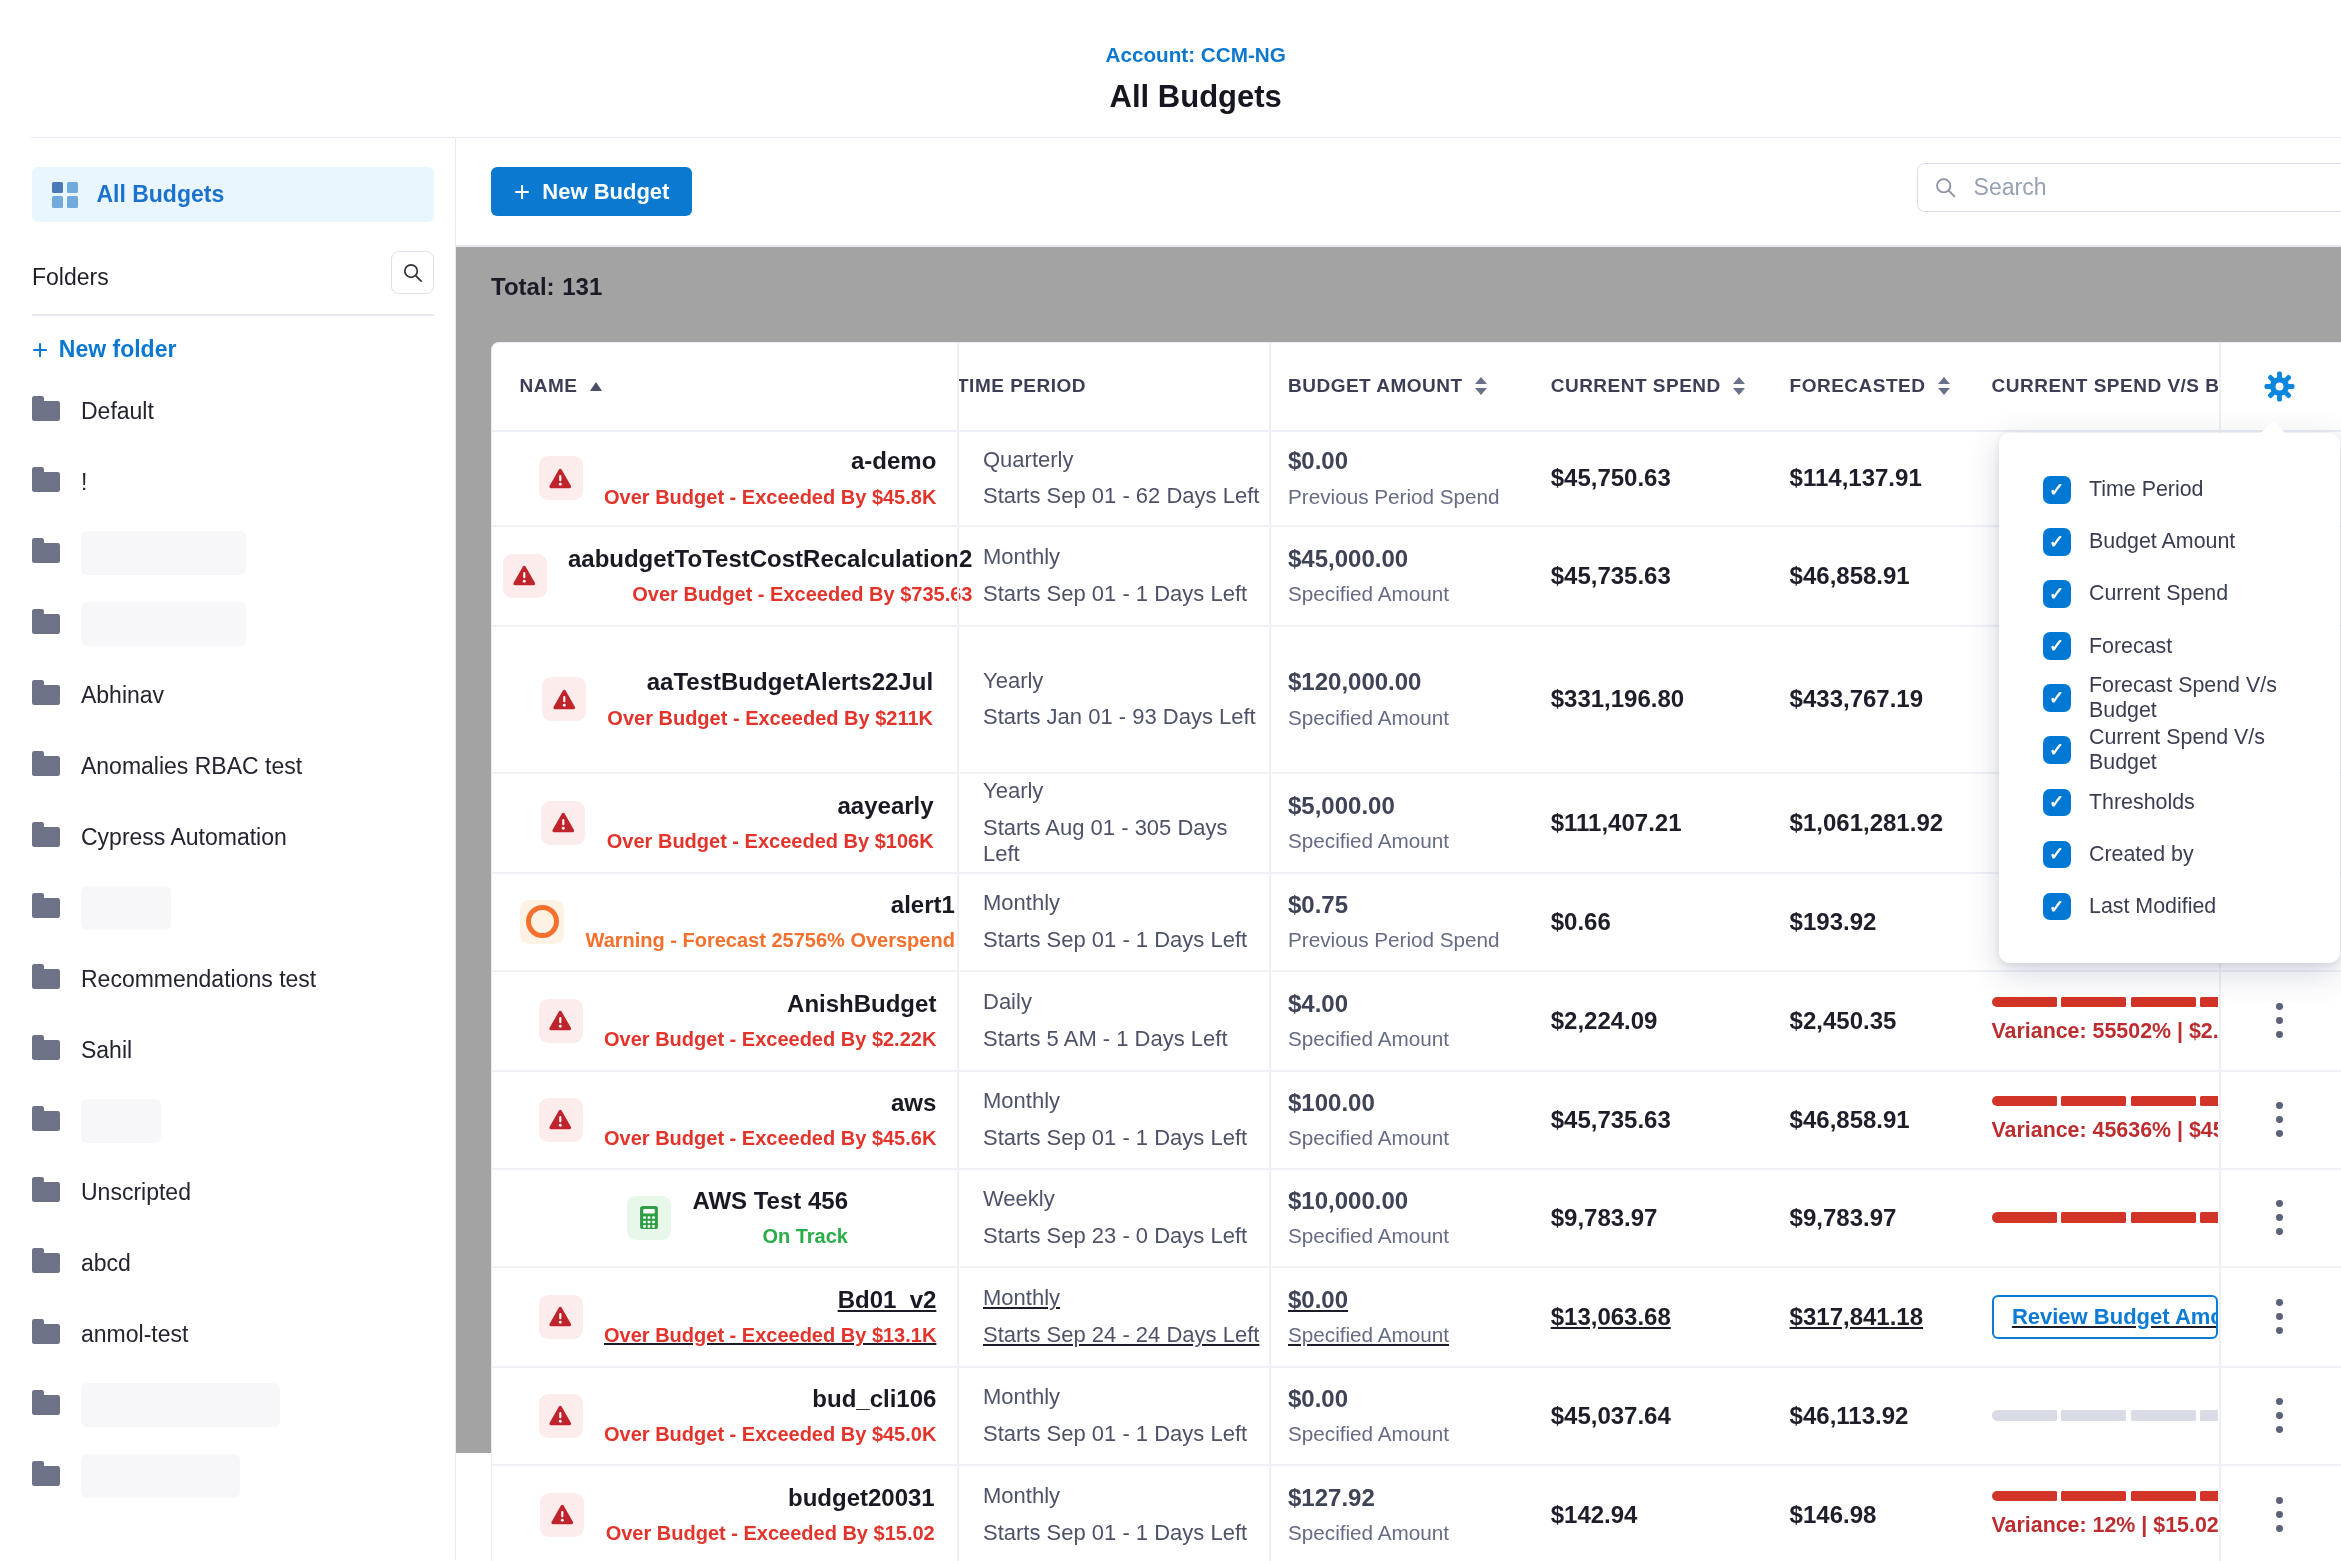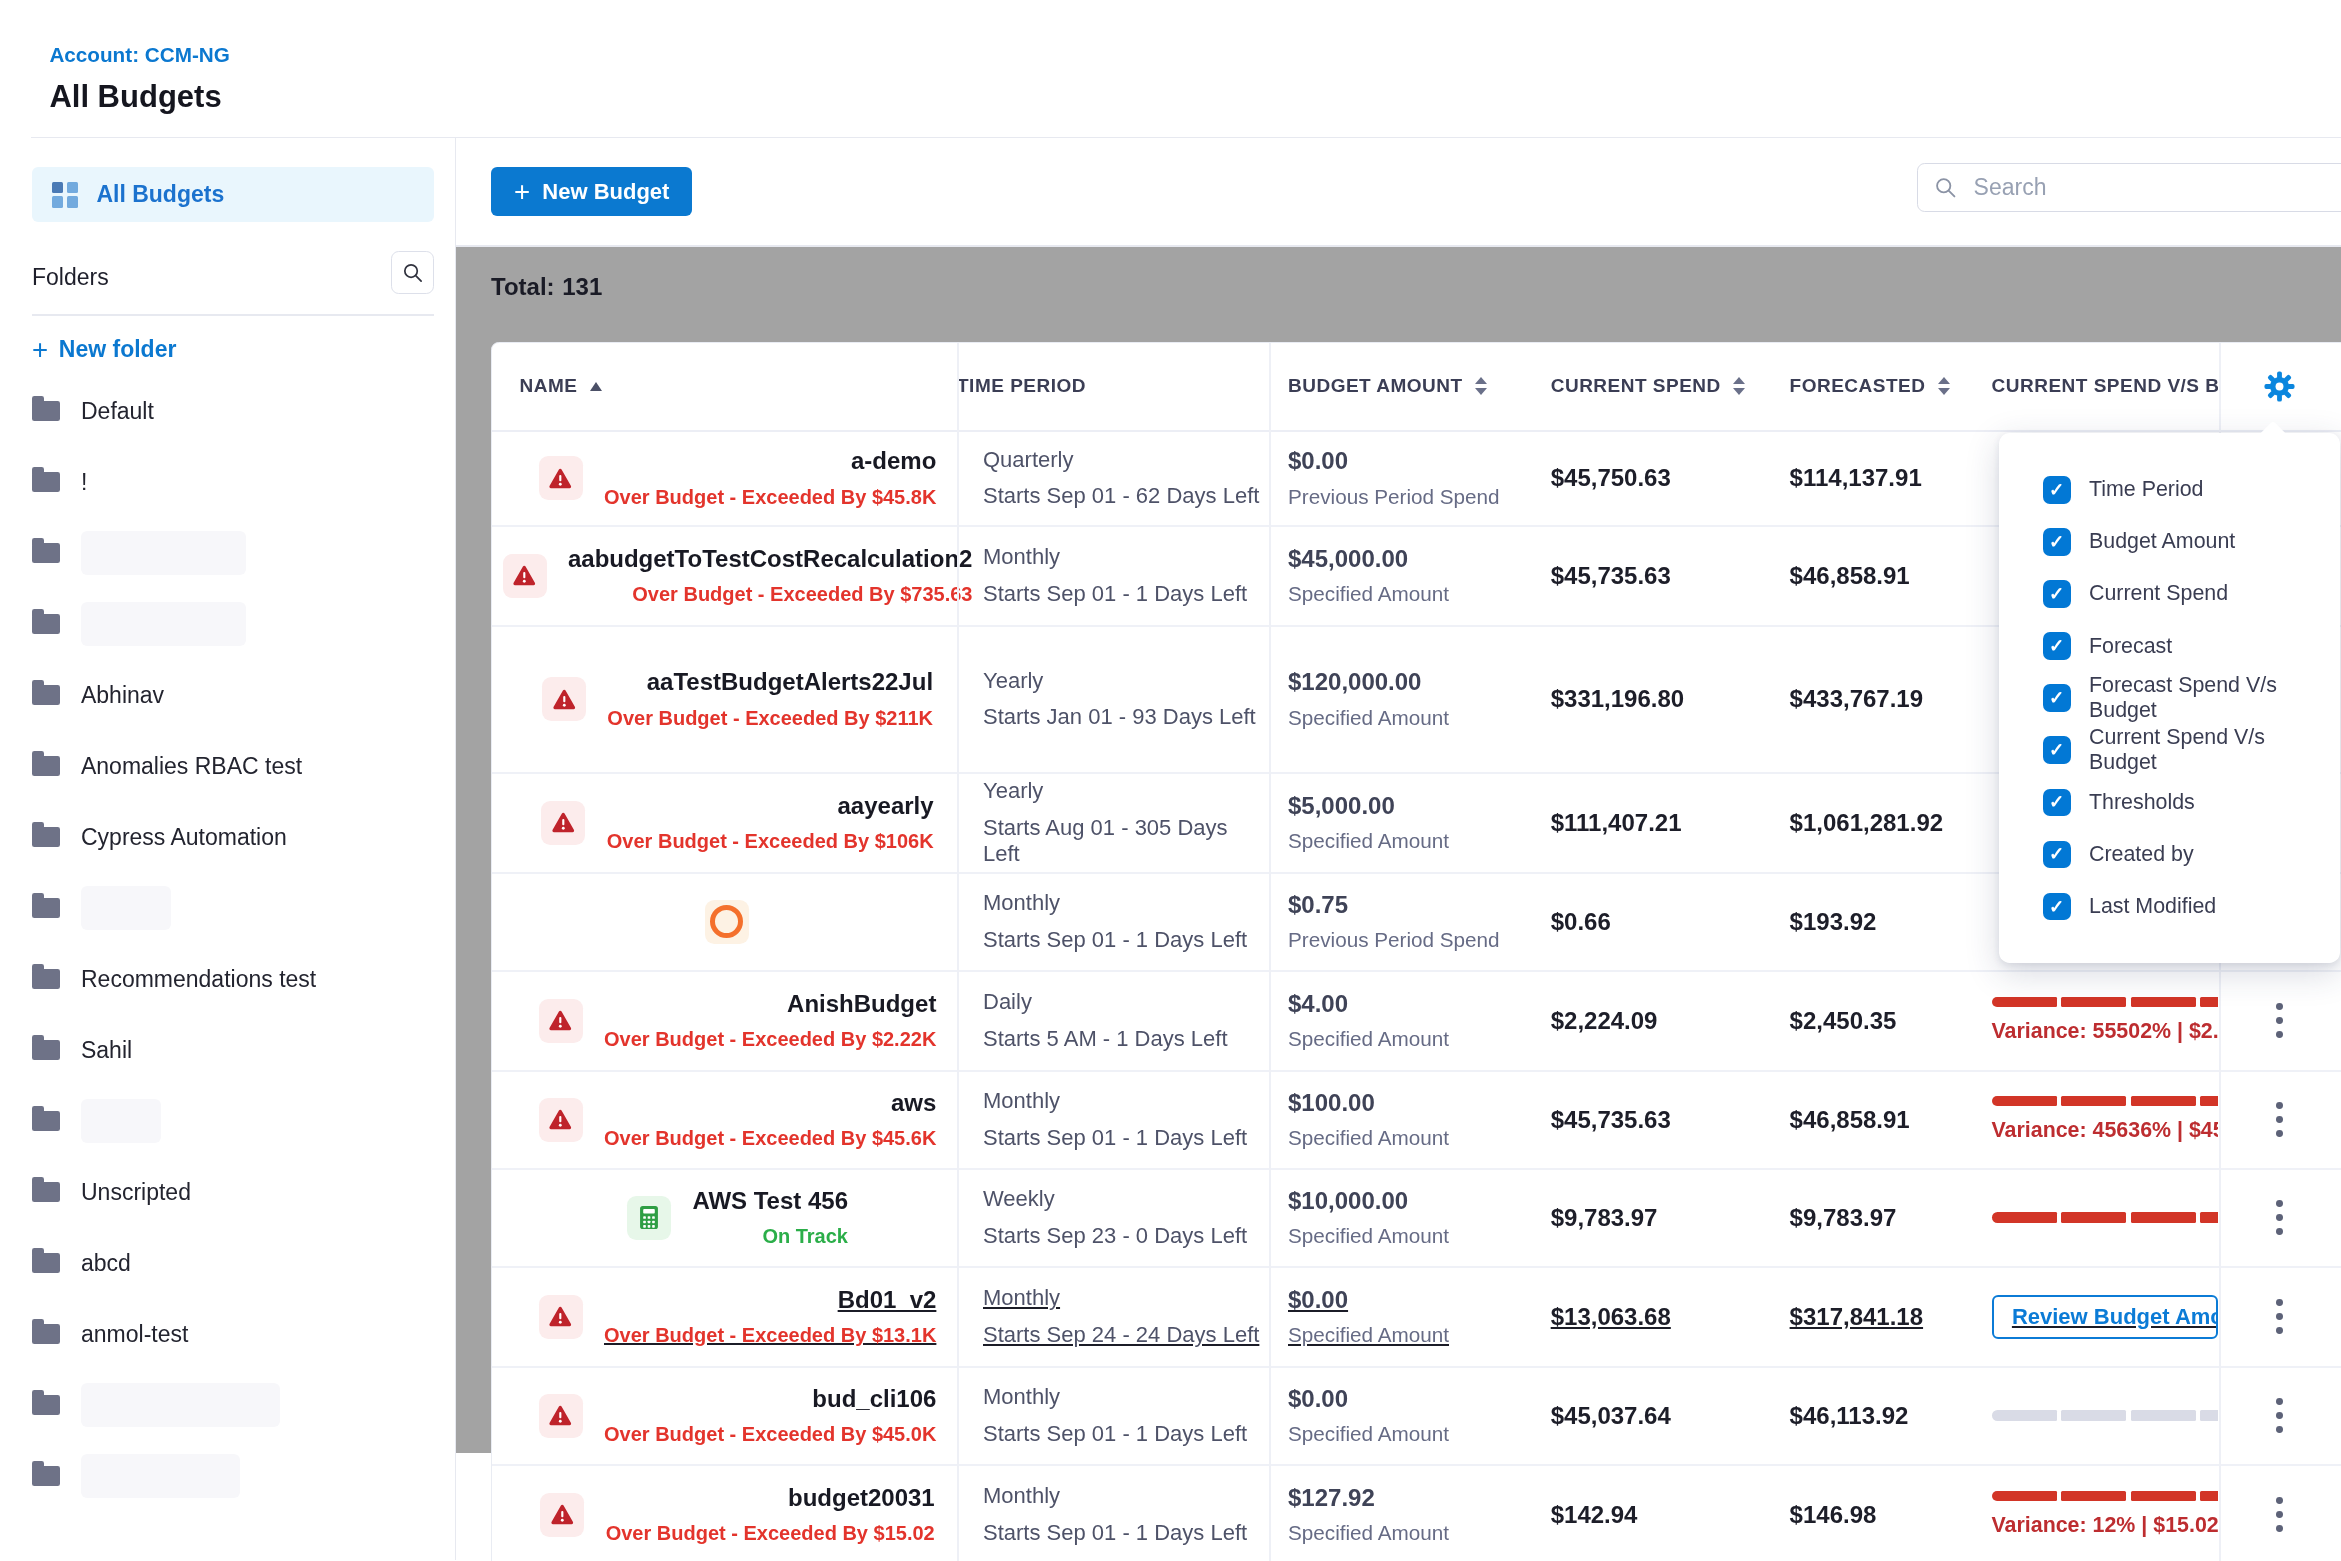--- a/index.html
+++ b/index.html
@@ -1,21 +1,21 @@
 <!DOCTYPE html>
 <html style="font-size:12.2px"><head>
 <meta charset="utf-8">
 <style>
   html,body{margin:0;padding:0;}
   body{width:2342px;height:1561px;overflow:hidden;background:#fff;
        font-family:"Liberation Sans",sans-serif;color:#1b1c27;position:relative;}
 
   
   .page-header{margin-left:31px;height:138px;border-bottom:1.5px solid #e7e9f0;
-               box-sizing:border-box;padding:43px 0 0 18.4px;}
+               box-sizing:border-box;padding:43px 0 0 18.4px;text-align:center;}
   .account-link{color:#0b78d0;font-size:20.7px;font-weight:600;}
   .page-title{color:#15161f;font-size:31px;font-weight:700;margin-top:12.2px;}
 
   
   .content{display:flex;height:1422px;}
   .sidebar{width:455px;min-width:455px;border-right:1.5px solid #e7e9f0;box-sizing:content-box;
            background:#fff;padding:0;position:relative;overflow:hidden;}
   .sb-inner{padding:29px 21.4px 0 32px;}
   .sb-selected{height:55px;background:#e9f6fd;border-radius:6.1px;display:flex;align-items:center;
                padding:0 20px;gap:18.4px;color:#1b72ce;font-size:23px;font-weight:600;}
@@ -450,20 +450,24 @@
                   <i></i>
                   <i></i>
                 </button>
     </div>
   </div>
             <div class="grid-row tr" style="height: 96px;">
     <div class="td td-name">
       <span class="icon-box orange">
                   <span class="ring"></span>
                 </span>
+      <div>
+        <div class="row-name">alert1</div>
+        <div class="row-status st-warning">Warning - Forecast 25756% Overspend</div>
+      </div>
     </div>
     <div class="td td-time">
       <div>Monthly</div>
       <div>Starts Sep 01 - 1 Days Left</div>
     </div>
     <div class="td td-budget">
       <div class="bval">$0.75</div>
       <div class="bsub">Previous Period Spend</div>
     </div>
     <div class="td td-current">

